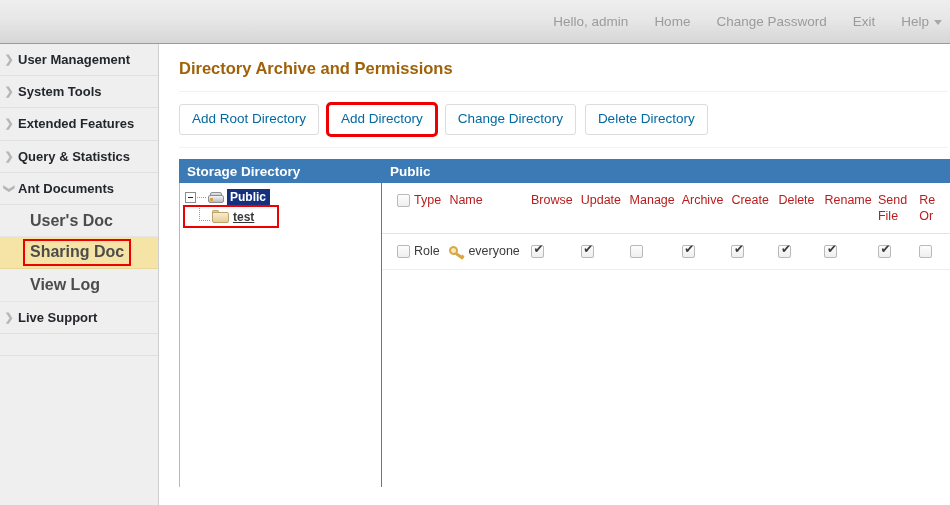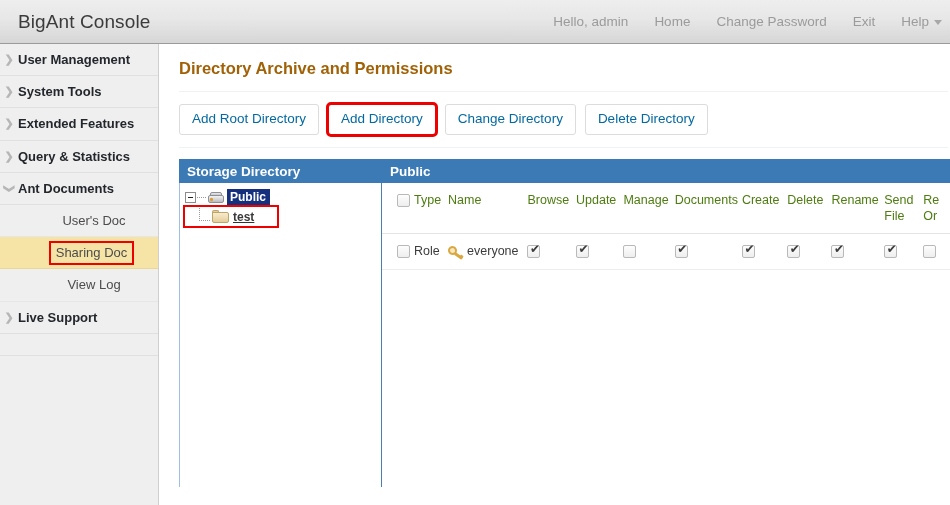--- a/index.html
+++ b/index.html
@@ -51,21 +51,21 @@
     border-right: 1px solid #cfcfcf;
   }
   .side-row {
     position: relative;
     height: 32.2px;
     display: flex; align-items: center;
     border-bottom: 1px solid #e0e0e1;
     cursor: pointer;
   }
   .side-row.group { font-weight: bold; color: #23272b; font-size: 13px; }
-  .side-row.child { font-weight: normal; color: #4c4c4c; font-size: 13px; border-bottom: 1px solid #e6e6e7; justify-content: center; }
+  .side-row.child { font-weight: bold; color: #4c4c4c; font-size: 16px; border-bottom: 1px solid #e6e6e7; }
   .side-chevron {
     width: 18px; flex: 0 0 18px; text-align: center;
     color: #b6b6b6; font-size: 11px; line-height: 1;
   }
   .side-label { padding-left: 0px; }
   .side-row.child .side-label { padding-left: 30px; }
   .side-row.highlight { background: #f6e4a7; border-bottom: 1px solid #e9d79a; }
   .side-row.highlight .side-label {
     position: relative;
     outline: 2.5px solid #ef0000;
@@ -212,21 +212,21 @@
     padding: 2px 28px 2px 14px;
     width: 92px;
     margin-top: 1px;
     height: 19px;
   }
   .tlabel { font-weight: bold; font-size: 12px; color: #3a3a3a; }
 
   
   .ptable { width: 100%; border-collapse: collapse; }
   .ptable thead th {
-    font-weight: normal; font-size: 12.5px; color: #4d7c0f;
+    font-weight: normal; font-size: 12.5px; color: #b91c1c;
     text-align: left; vertical-align: top;
     padding: 10px 2px 9px 2px;
     border-bottom: 1px solid #e4e4e4;
     white-space: normal;
     line-height: 1.25;
   }
   .ptable tbody td {
     font-size: 12.5px; color: #3c3c3c;
     padding: 10px 2px 11px 2px;
     border-bottom: 1px solid #ededed;
@@ -272,21 +272,20 @@
     transform: rotate(35deg);
   }
   .name-cell { display: flex; align-items: center; }
 </style>
 </head>
 <body>
 
 <div id="app">
 
   <div class="topbar">
-    <div class="brand">BigAnt Console</div>
     <div class="topnav">
       <span class="nav-item">Hello, admin</span>
       <span class="nav-item link">Home</span>
       <span class="nav-item link">Change Password</span>
       <span class="nav-item link">Exit</span>
       <span class="nav-item link"><span>Help</span><i class="caret-down"></i></span>
     </div>
   </div>
 
   <div class="sidebar">
@@ -389,21 +388,21 @@
             <thead>
               <tr>
                 <th class="c-sel">
                   <span class="cb"></span>
                 </th>
                 <th class="c-type">Type</th>
                 <th class="c-name">Name</th>
                 <th class="c-perm">Browse</th>
                 <th class="c-perm">Update</th>
                 <th class="c-perm">Manage</th>
-                <th class="c-perm">Documents</th>
+                <th class="c-perm">Archive</th>
                 <th class="c-perm">Create</th>
                 <th class="c-perm">Delete</th>
                 <th class="c-perm">Rename</th>
                 <th class="c-perm" style="width:40px">Send File</th>
                 <th class="c-perm" style="width:26px">Re Or</th>
               </tr>
             </thead>
             <tbody>
               <tr>
                 <td class="c-sel">

